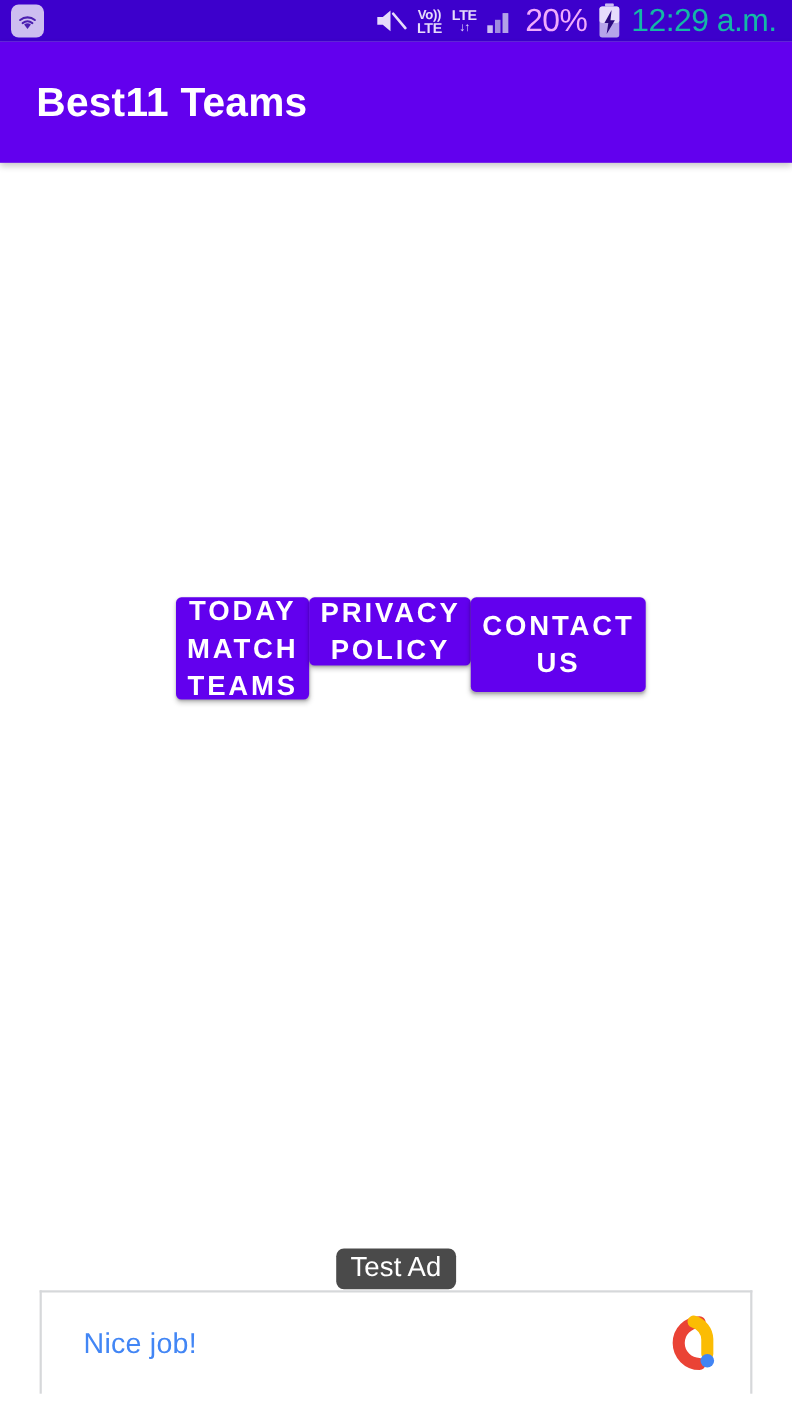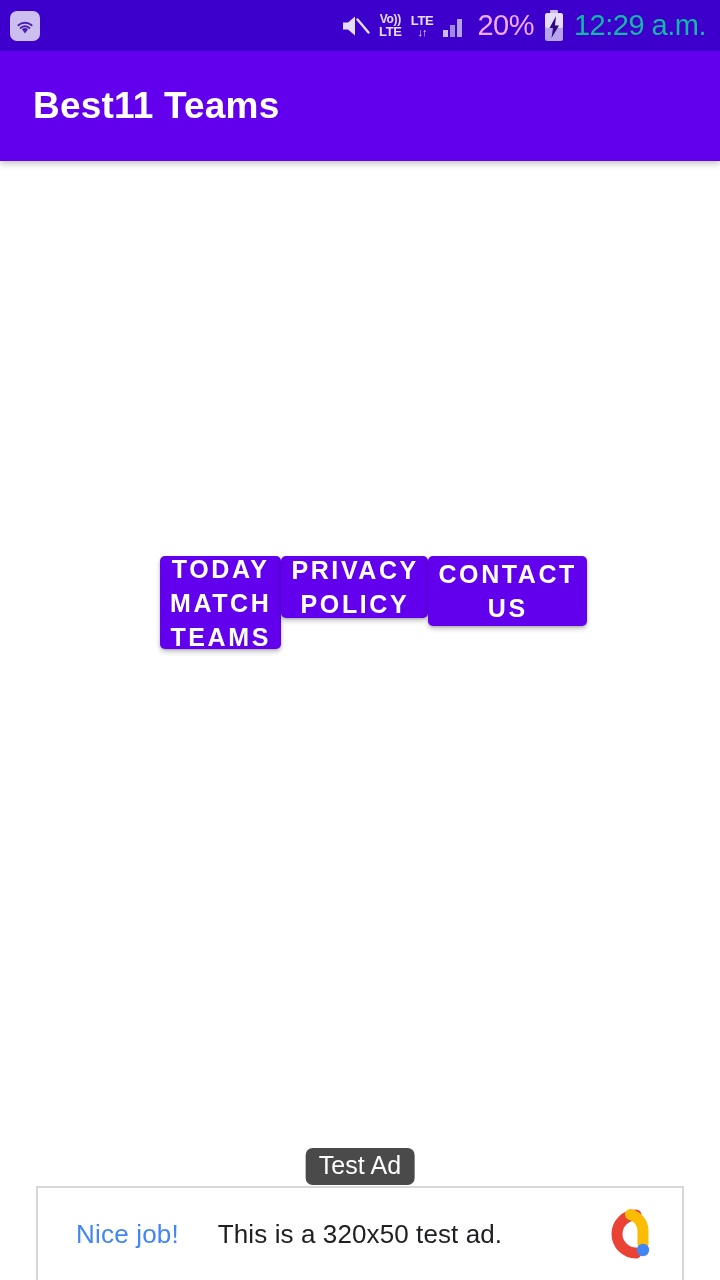--- a/index.html
+++ b/index.html
@@ -11,21 +11,21 @@
   }
   .phone {
     position:relative;
     width:720px; height:1280px;
     background:#ffffff;
     display:flex; flex-direction:column;
   }
 
   
   .status-bar {
-    height:51px;
+    height:38px;
     background:#3d00cc;
     display:flex; align-items:center;
     padding:0 14px 0 10px;
     flex:0 0 auto;
     position:relative;
   }
   .status-left { display:flex; align-items:center; gap:8px; }
   .status-right {
     margin-left:auto;
     display:flex; align-items:center; gap:9px;
@@ -105,21 +105,21 @@
     letter-spacing:2.6px;
     line-height:34px;
     text-align:center;
     cursor:pointer;
     box-shadow:0 3px 5px rgba(0,0,0,0.22), 0 1px 2px rgba(0,0,0,0.16);
     display:flex; align-items:center; justify-content:center;
     padding:0 10px;
   }
   .mbtn.tall { height:93px; margin-bottom:33px; }
   .mbtn.short { height:62px; margin-bottom:39px; }
-  .mbtn.last  { height:70px; margin-bottom:16px; }
+  .mbtn.last  { height:86px; margin-bottom:16px; }
 
   
   .ad-banner {
     position:absolute;
     left:36px; top:1186px;
     width:648px; height:94px;
     background:#ffffff;
     border:2px solid #d6d8da;
     border-bottom:none;
     display:flex; align-items:center;
@@ -230,21 +230,20 @@
     <div class="button-stack">
       <button class="mbtn tall">TODAY MATCH TEAMS</button>
       <button class="mbtn short">PRIVACY POLICY</button>
       <button class="mbtn last">CONTACT US</button>
     </div>
 
     <div class="ad-banner" style="top:1025px; left:36px; position:absolute;">
 
       <span class="ad-nicejob">Nice job!</span>
 
-      <span class="ad-body">This is a 320x50 test ad.</span>
 
       <span class="ad-testbadge">Test Ad</span>
 
       <span class="ad-logo">
         <svg class="ic" width="52" height="56" viewBox="0 0 52 56" aria-hidden="true">
           <path d="M36 9 A18.5 18.5 0 1 0 36 47" stroke="#ea4335" stroke-width="11" fill="none" stroke-linecap="round"></path>
           <path d="M30.5 8.5 A17 17 0 0 1 43 24.5 L43 38" stroke="#fbbc04" stroke-width="11" fill="none" stroke-linecap="round"></path>
           <circle cx="43" cy="44" r="6.2" fill="#4285f4"></circle>
         </svg>
       </span>

